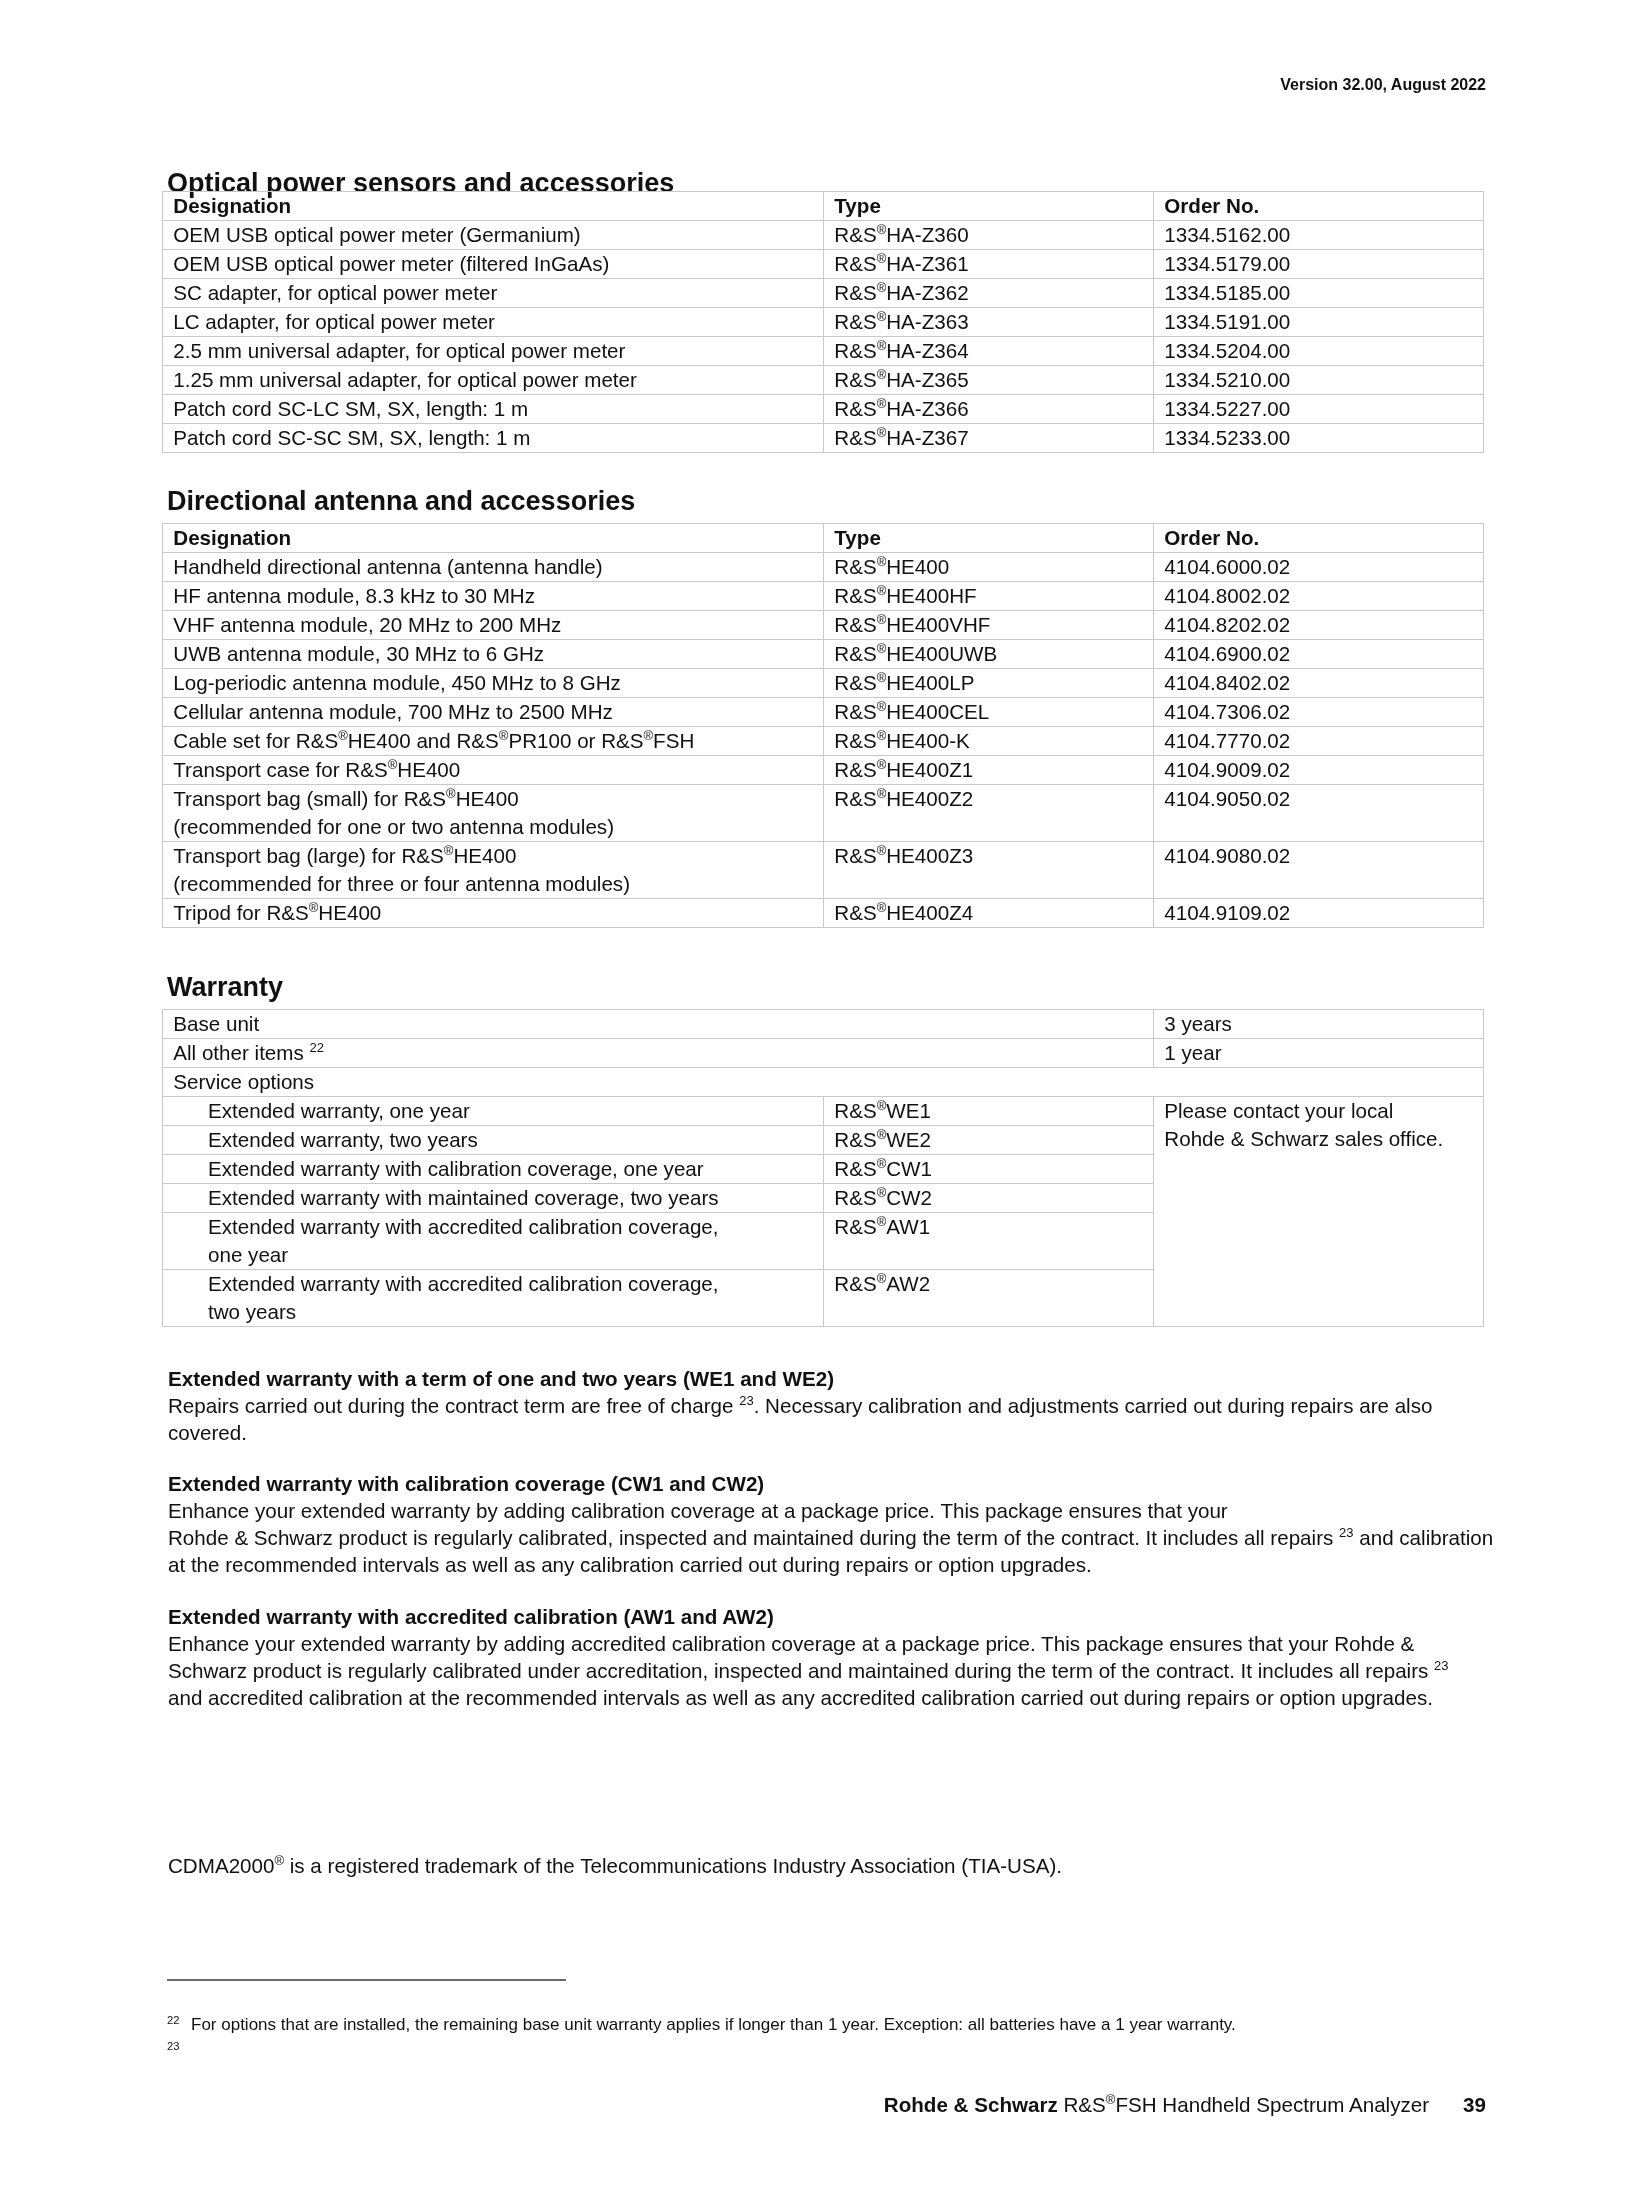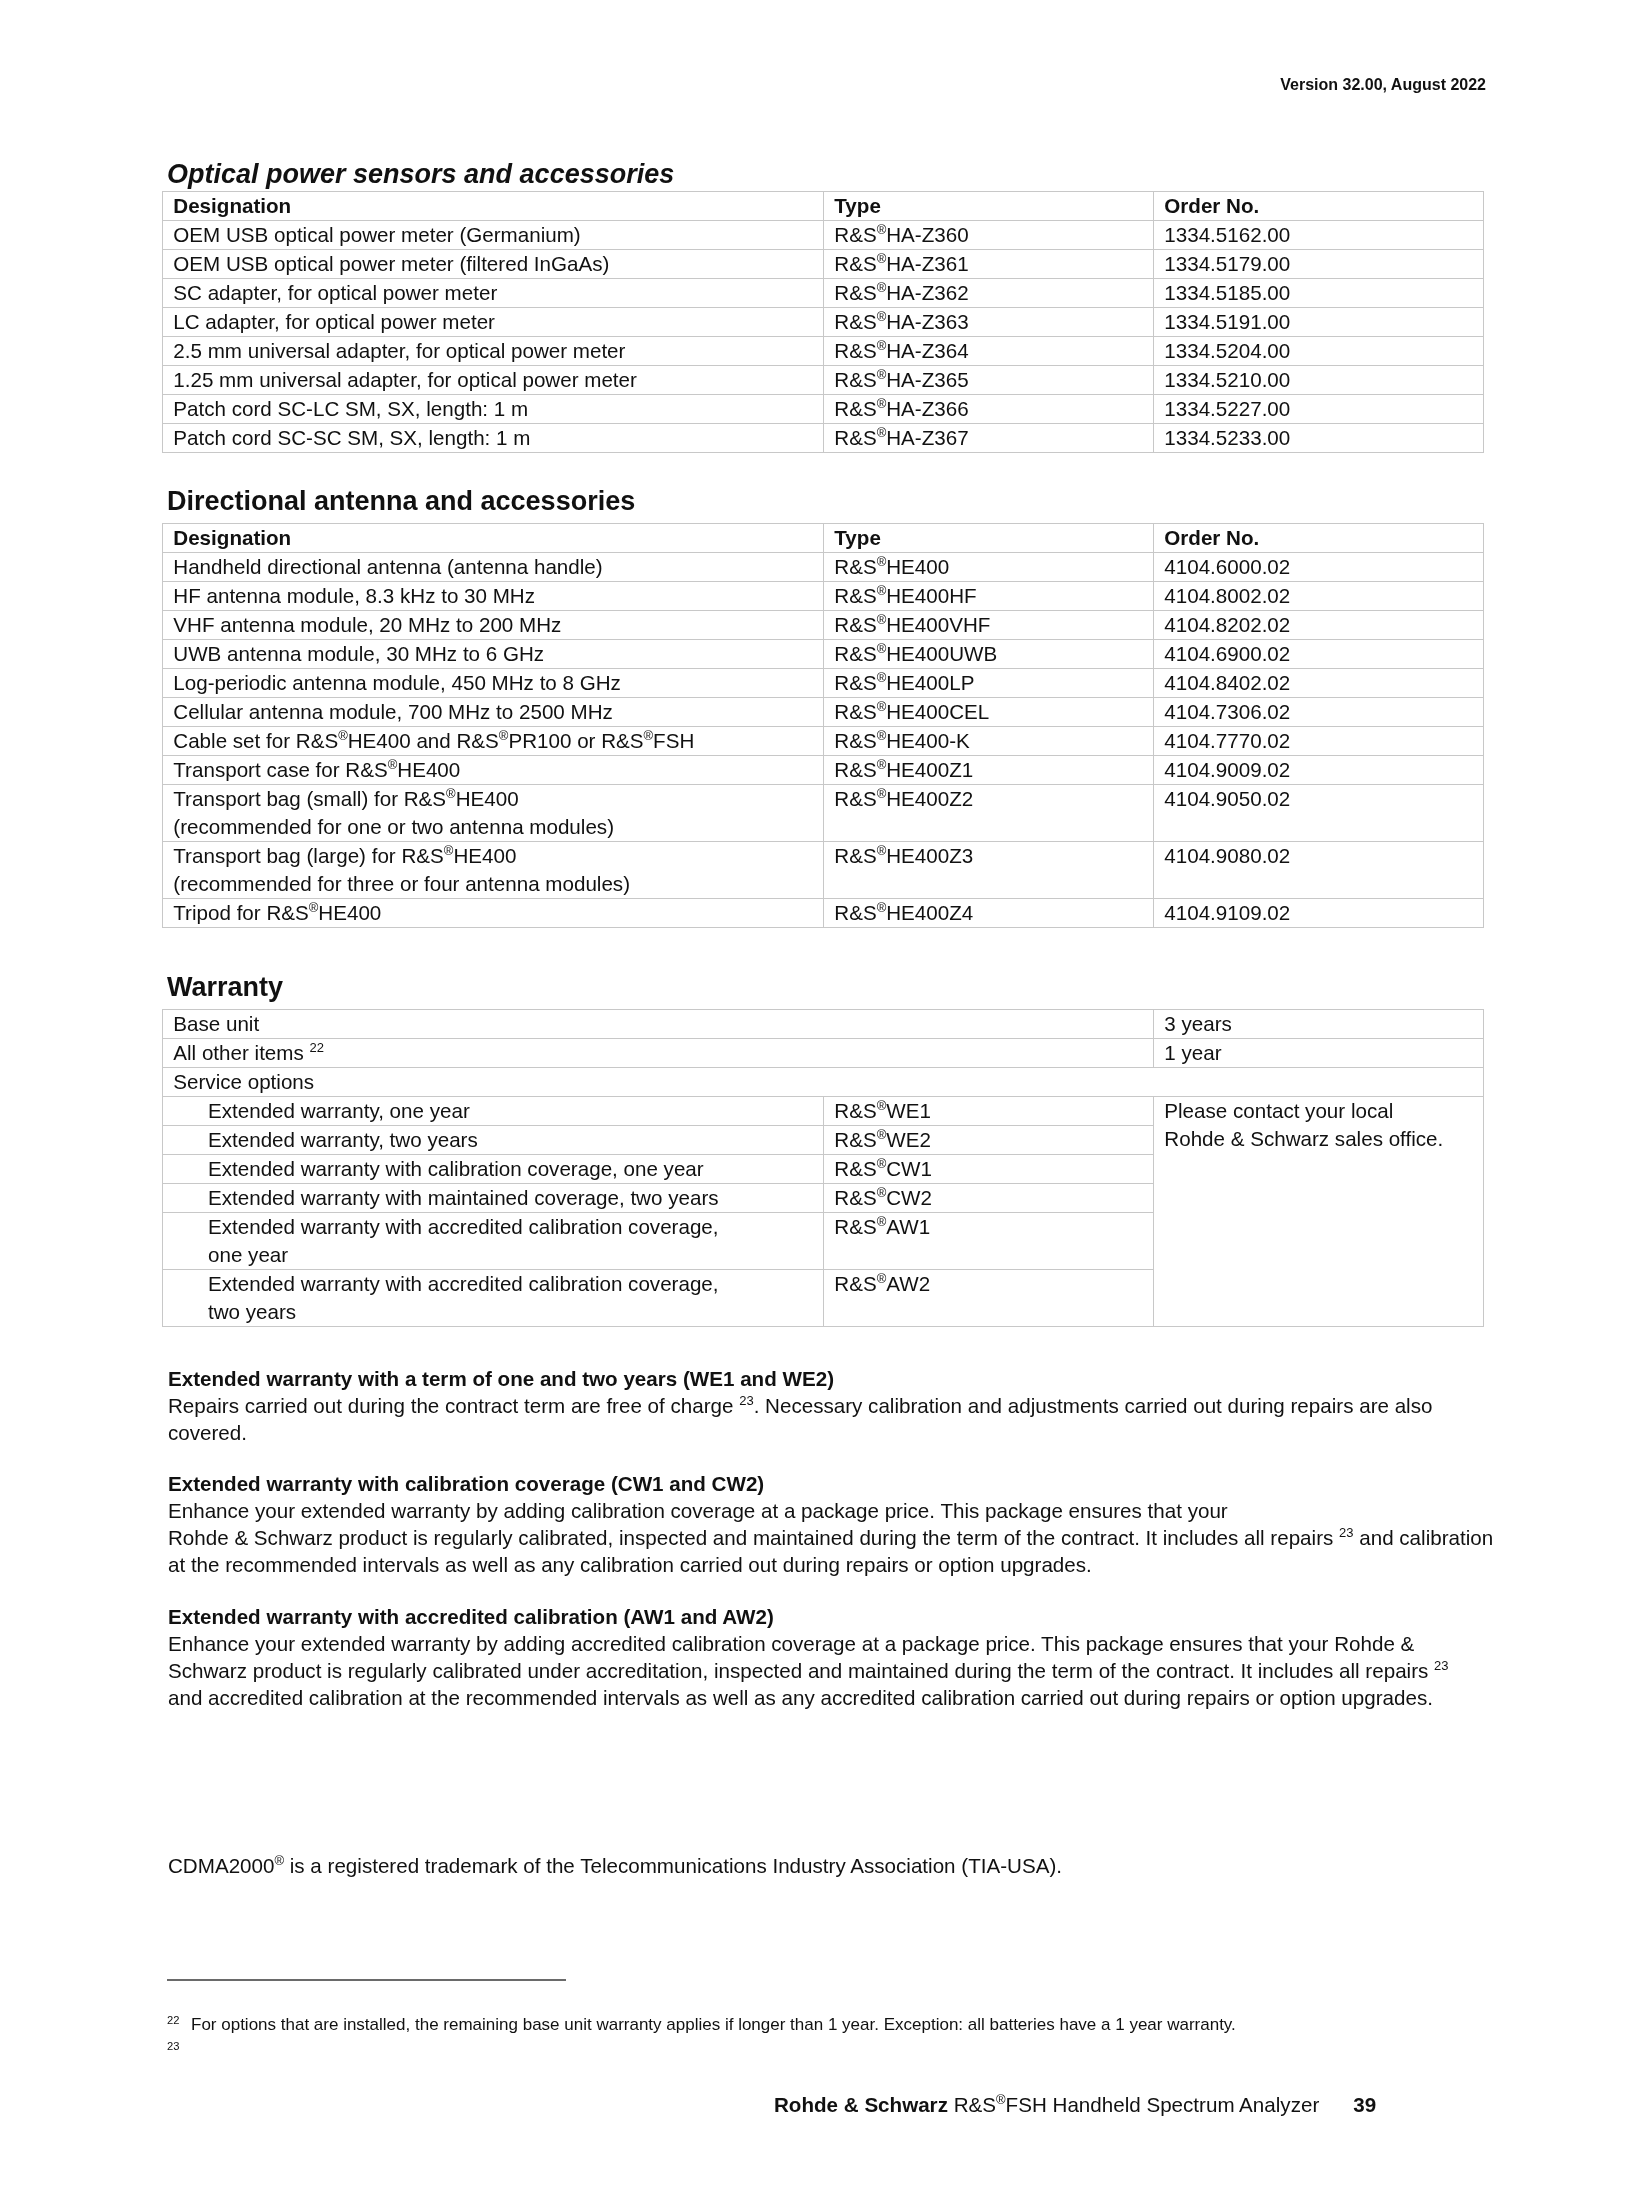--- a/index.html
+++ b/index.html
@@ -29,30 +29,30 @@
   .col1 { width: 661px; } .col2 { width: 330px; } .col3 { width: 330px; }
   td.indent { padding-left: 45px !important; }
   sup { font-size: 13px; line-height: 0; vertical-align: 7.7px; }
   .body-block { left: 168px; width: 1329px; font-size: 20.6px; line-height: 27px; }
   .body-block .h { font-weight: bold; }
   .trademark { left: 168px; top: 1852px; font-size: 20.6px; line-height: 27px; }
   .fn-rule { left: 167px; top: 1979px; width: 399px; height: 1.7px; background: #6a6a6a; }
   .footnotes { left: 167px; top: 2012px; font-size: 17px; line-height: 26px; }
   .footnotes .fn { display: flex; }
   .footnotes .num { width: 24px; font-size: 11.2px; line-height: 17px; }
-  .footer { left: 774px; width: 712px; top: 2092px; text-align: left; font-size: 20.6px; line-height: 26px; }
+  .footer { left: 774px; width: 712px; top: 2092px; text-align: right; font-size: 20.6px; line-height: 26px; }
   .footer .brand { font-weight: bold; }
   .footer .page { font-weight: bold; margin-left: 34px; }
 </style>
 </head>
 <body>
 
 <div class="abs version">Version 32.00, August 2022</div>
 
-<div class="abs section-title" style="top:159px;font-style:italic;">Optical power sensors and accessories</div>
+<div class="abs section-title" style="top:168px;">Optical power sensors and accessories</div>
 <table class="spec" style="top:191px;">
   <colgroup>
       <col class="col1">
       <col class="col2">
       <col class="col3">
     </colgroup>
   <tbody id="optical-body">
     <tr class="head">
       <td>Designation</td>
       <td>Type</td>

